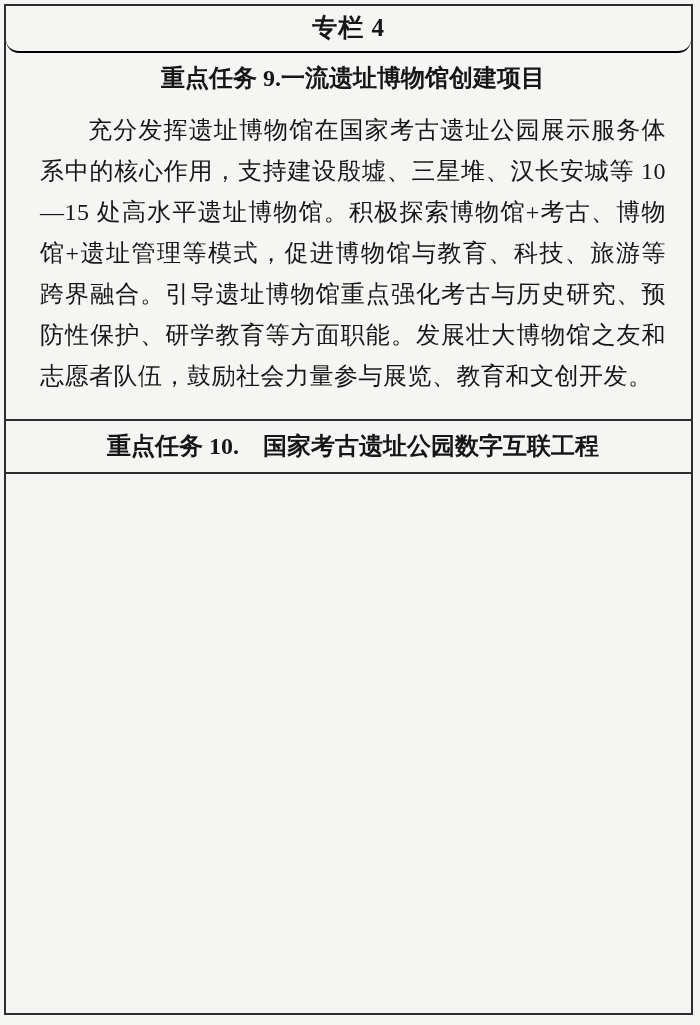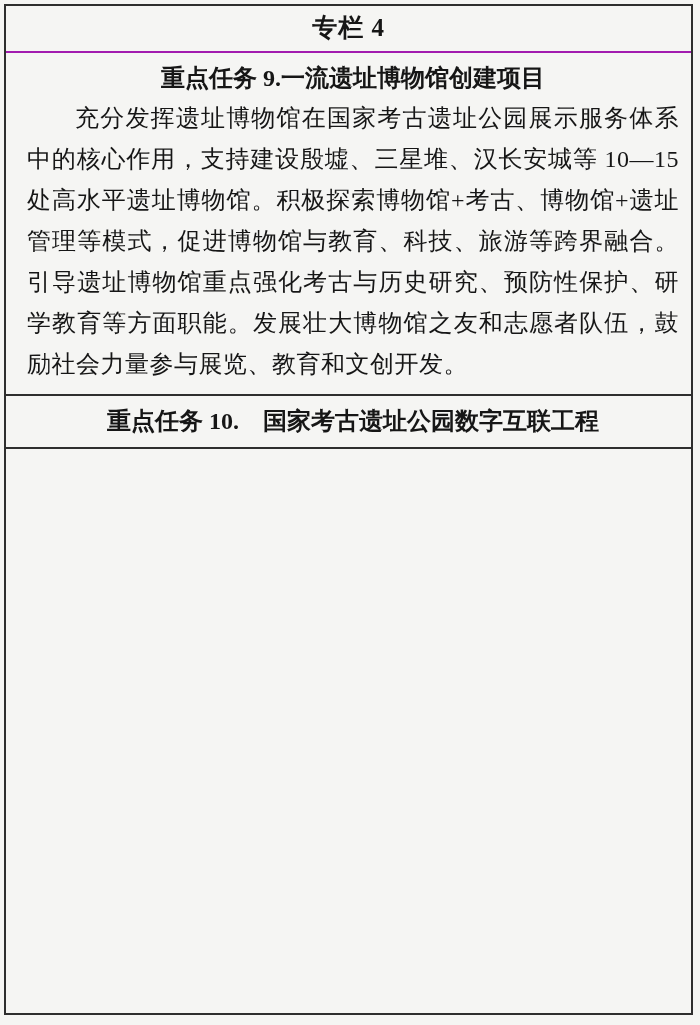--- a/index.html
+++ b/index.html
@@ -21,45 +21,46 @@
     left: 4px;
     width: 689px;
     height: 1011px;
     border: 2px solid #2e2e2e;
     box-sizing: border-box;
     display: flex;
     flex-direction: column;
     background: transparent;
   }
   .panel-header {
-    border-bottom: 2px solid #a21caf;
+    border-bottom: 2px solid #000000;
     text-align: center;
     font-weight: bold;
     font-size: 25px;
     line-height: 30px;
     padding: 7px 0 8px 0;
     letter-spacing: 1px;
+    border-radius: 13px;
   }
   .task {
     border-bottom: 2px solid #2e2e2e;
     padding: 6px 9px 6px 18px;
     box-sizing: border-box;
   }
   .task:last-child {
     border-bottom: none;
   }
   .task-heading {
     margin: 3px 0 4px 0;
     text-align: center;
     font-size: 24px;
     line-height: 32px;
     font-weight: bold;
   }
   .task-body {
-    margin: 3px;
+    margin: 16px;
     font-size: 24px;
     line-height: 41px;
     text-indent: 2em;
     text-align: justify;
     text-justify: inter-ideograph;
     letter-spacing: 0.5px;
   }
 </style>
 </head>
 <body>

